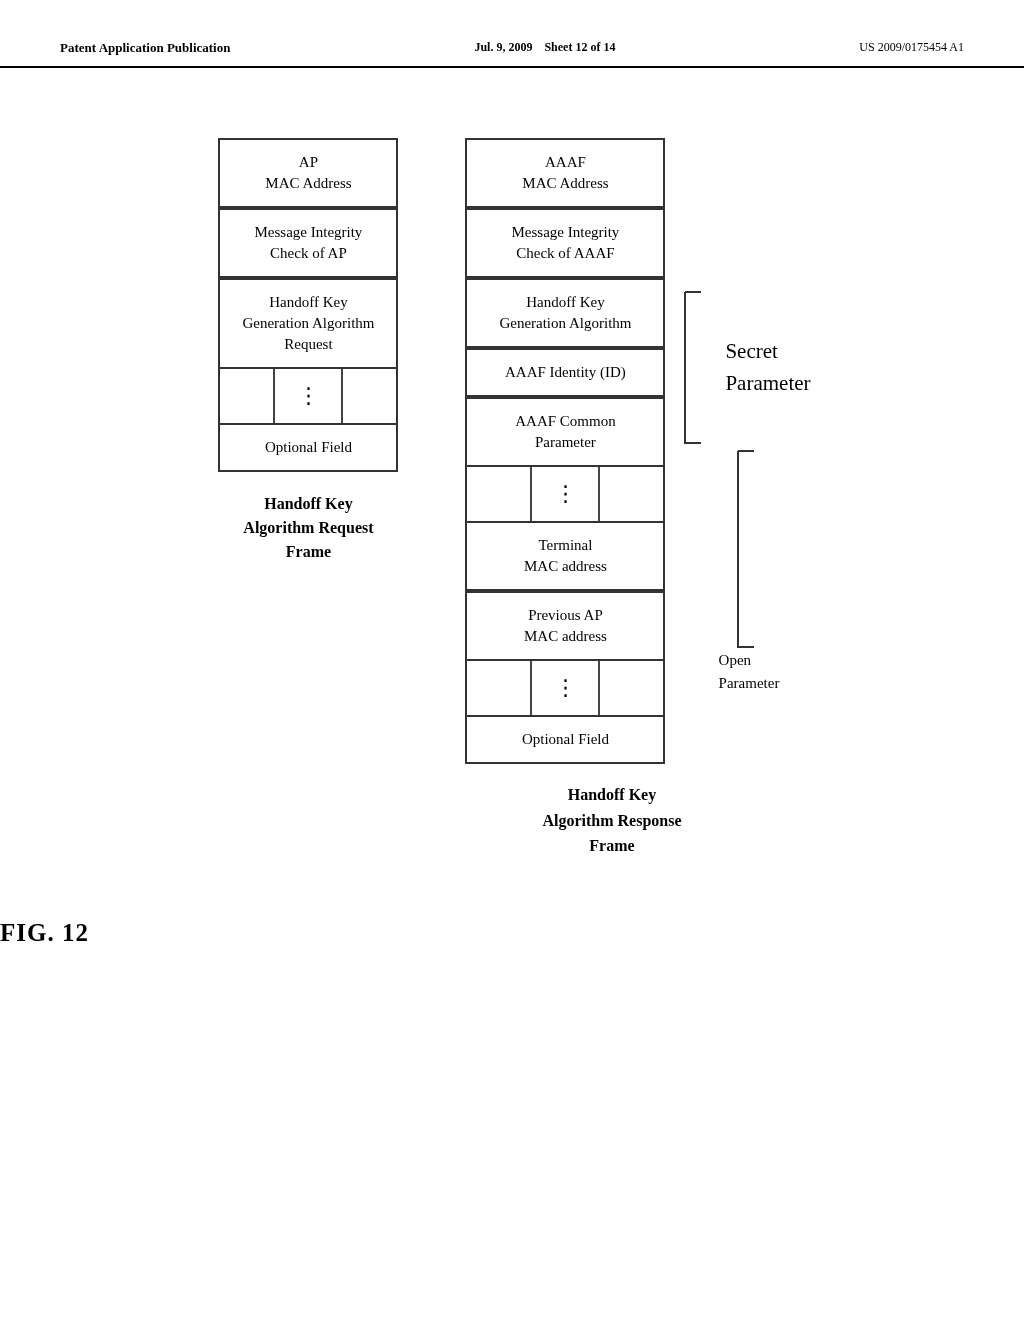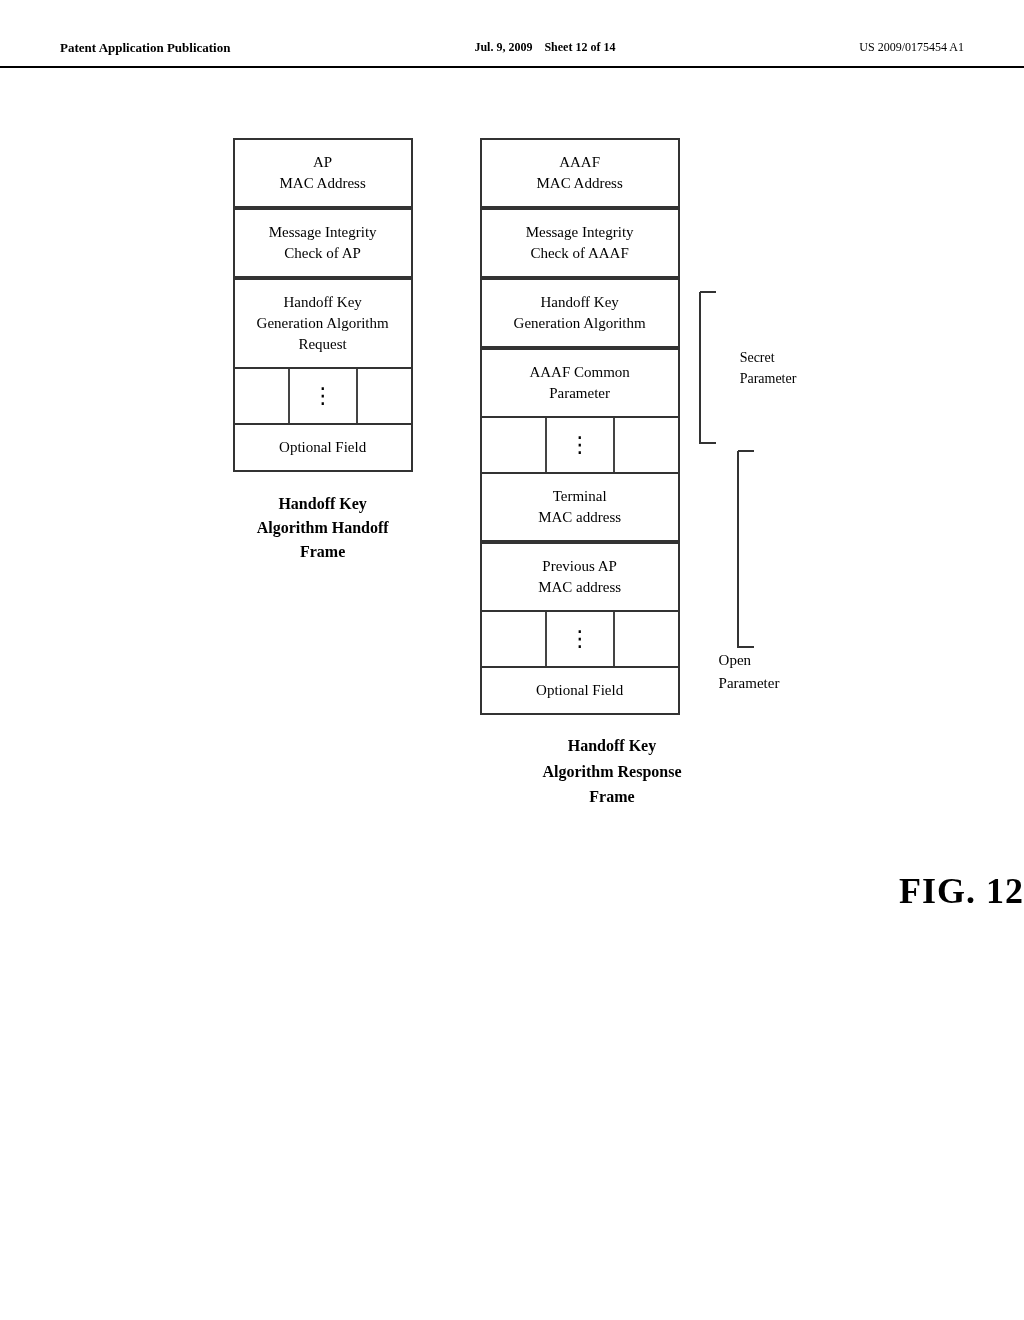--- a/index.html
+++ b/index.html
@@ -59,22 +59,22 @@
 
     .frame-label {
       font-size: 16px;
       font-weight: bold;
       text-align: center;
       margin-top: 20px;
       line-height: 1.5;
     }
 
     .fig-label {
-      text-align: right;
-      font-size: 36px;
+      text-align: left;
+      font-size: 25px;
       font-weight: bold;
       margin-top: 60px;
       letter-spacing: 1px;
     }
   </style>
 </head>
 <body>
 
 <div class="header">
   <div class="header-left">Patent Application Publication</div>
@@ -96,34 +96,35 @@
     <div class="frame-box" style="white-space:pre-line;">Handoff Key
 Generation Algorithm
 Request</div>
 
     <div style="width:180px; border-left:2px solid #333; border-right:2px solid #333; display:flex; justify-content:center;">
       <div style="width:70px; border-left:2px solid #444; border-right:2px solid #444; text-align:center; padding:14px 4px; font-size:22px;">⋮</div>
     </div>
     <div class="frame-box">Optional Field</div>
     <div class="frame-label">
       <span>Handoff Key</span><br>
-      <span>Algorithm Handoff</span><br>
+      <span>Algorithm Request</span><br>
       <span>Frame</span>
     </div>
   </div>
 
   <div style="display:flex; flex-direction:row; align-items:flex-start; margin-left:20px;">
 
     <div style="display:flex; flex-direction:column; width:210px;">
       <div class="frame-box-wide" style="white-space:pre-line;">AAAF
 MAC Address</div>
       <div class="frame-box-wide" style="white-space:pre-line;">Message Integrity
 Check of AAAF</div>
       <div class="frame-box-wide" style="white-space:pre-line;">Handoff Key
 Generation Algorithm</div>
+      <div class="frame-box-wide" style="white-space:pre-line;">AAAF Identity (ID)</div>
       <div class="frame-box-wide" style="white-space:pre-line;">AAAF Common
 Parameter</div>
       <div style="width:200px; border-left:2px solid #333; border-right:2px solid #333; display:flex; justify-content:center;">
         <div style="width:70px; border-left:2px solid #444; border-right:2px solid #444; text-align:center; padding:14px 4px; font-size:22px;">⋮</div>
       </div>
       <div class="frame-box-wide" style="white-space:pre-line;">Terminal
 MAC address</div>
       <div class="frame-box-wide" style="white-space:pre-line;">Previous AP
 MAC address</div>
       <div style="width:200px; border-left:2px solid #333; border-right:2px solid #333; display:flex; justify-content:center;">
@@ -132,21 +133,21 @@
       <div class="frame-box-wide">Optional Field</div>
     </div>
 
     <div style="display:flex; flex-direction:column; margin-left:8px; padding-top: 152px;">
 
       <div style="display:flex; flex-direction:row; align-items:center;">
         <svg width="22" height="155">
           <path d="M 2 2 L 2 153 L 18 153" stroke="#333" stroke-width="2" fill="none"></path>
           <path d="M 2 2 L 18 2" stroke="#333" stroke-width="2" fill="none"></path>
         </svg>
-        <div style="font-size:14px; line-height:1.5; white-space:pre-line; margin-left:20px;">Secret
+        <div style="font-size:21px; line-height:1.5; white-space:pre-line; margin-left:20px;">Secret
 Parameter</div>
       </div>
 
       <div style="display:flex; flex-direction:column; align-items:center; margin-top:4px;">
         <svg width="22" height="200">
           <path d="M 2 2 L 2 198 L 18 198" stroke="#333" stroke-width="2" fill="none"></path>
           <path d="M 2 2 L 18 2" stroke="#333" stroke-width="2" fill="none"></path>
         </svg>
         <div style="font-size:15px; line-height:1.5; white-space:pre-line; margin-left:4px;">Open
 Parameter</div>

